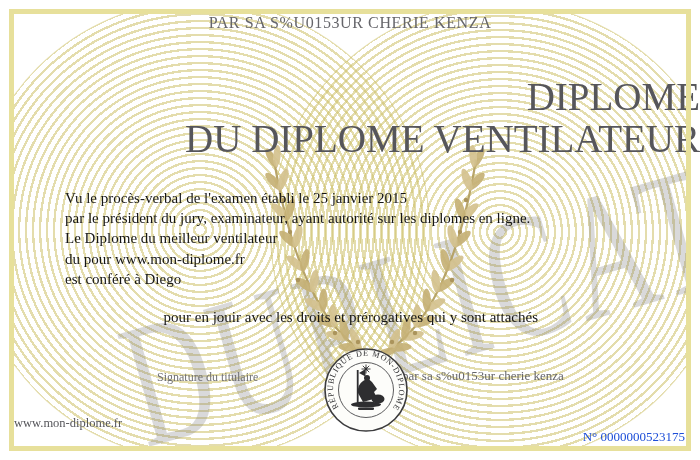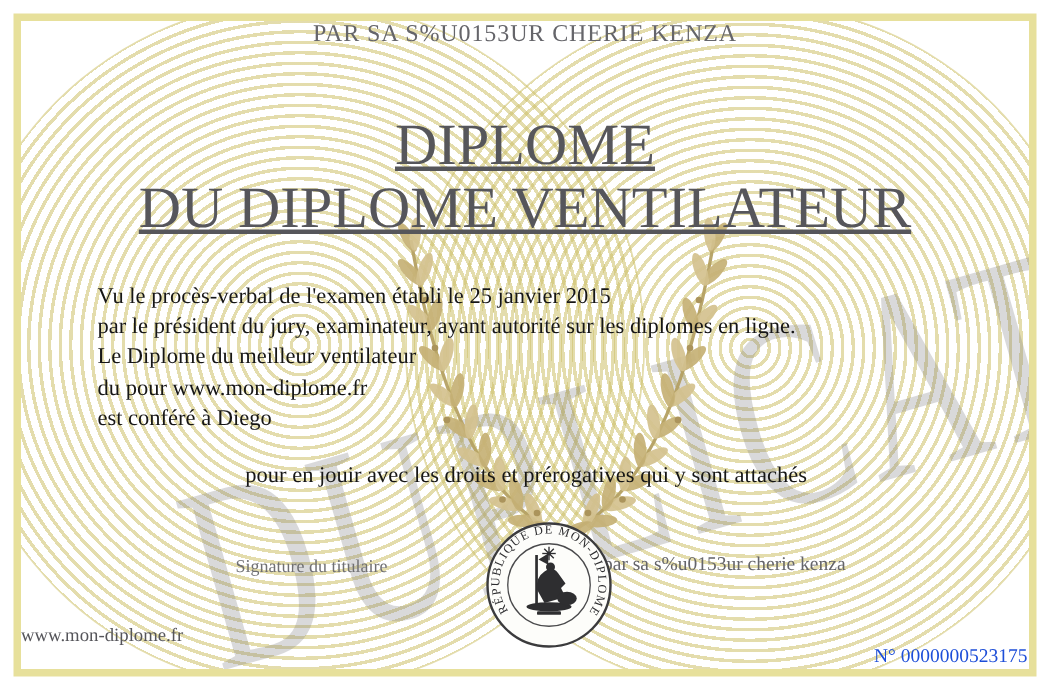--- a/index.html
+++ b/index.html
@@ -24,22 +24,22 @@
   .watermark{
     position:absolute;left:116px;top:302px;height:150px;line-height:150px;
     font-size:115px;letter-spacing:7px;white-space:nowrap;
     color:rgba(128,128,132,0.30);
     transform:rotate(-16deg) scaleY(1.55);transform-origin:0 50%;
   }
   .wreath{position:absolute;left:240px;top:134px;z-index:2;}
   .txt{position:absolute;z-index:3;}
   .dedication{left:0;right:0;top:14px;text-align:center;font-size:16px;
     letter-spacing:.6px;color:#65656a;}
-  .title{left:0;right:0;top:76px;text-align:center;font-size:39px;line-height:42px;
-    color:#56565b;text-decoration:underline;}
+  .title{left:0;right:0;top:76px;text-align:right;font-size:39px;line-height:42px;
+    color:#56565b;}
   .body-block{left:65px;top:188px;font-size:15px;line-height:20.2px;color:#161616;}
   .grant{left:58px;top:309px;width:480px;text-align:right;font-size:15px;color:#161616;}
   .sig-label{left:157px;top:370px;font-size:12px;color:#6f6f72;}
   .issuer{left:402px;top:368px;font-size:13px;color:#65656a;}
   .site{left:14px;top:416px;font-size:12.5px;color:#55555a;}
   .serial{right:15px;top:429px;font-size:13px;color:#1d4ed8;}
   .seal{position:absolute;left:306px;top:330px;z-index:4;}
 </style>
 </head>
 <body>

